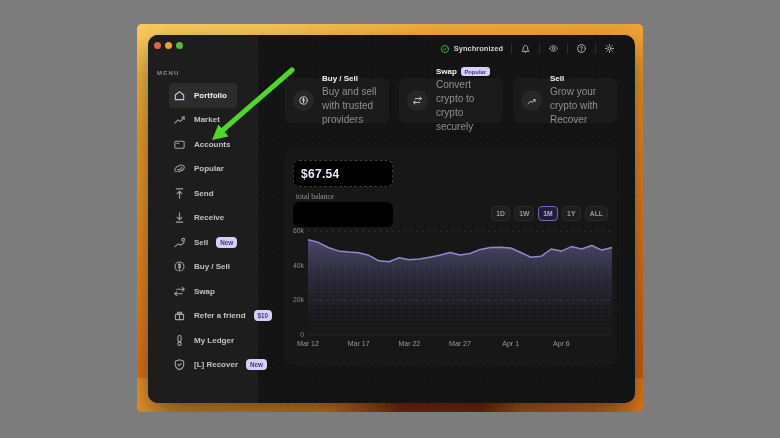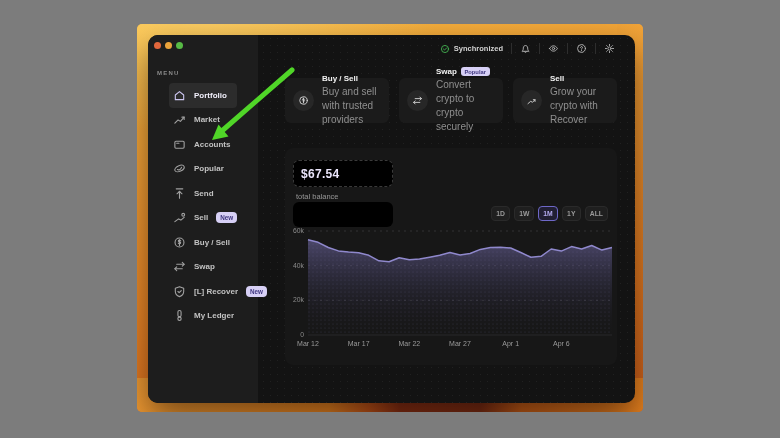--- a/index.html
+++ b/index.html
@@ -62,21 +62,21 @@
   .qtitle { font-size:8px; font-weight:bold; color:#f2f2f2; }
   .qbadge { background:#d7d0f6; color:#3f3680; font-size:5.8px; font-weight:bold; padding:1.5px 3.5px; border-radius:3px; }
   .qdesc { font-size:10px; color:#8f8f8f; line-height:1.4; }
 
   
   .chart-card { position:absolute; left:27px; top:113px; width:332px; height:217px;
     background:#171717; border-radius:8px; }
   .balance-box { position:absolute; left:8px; top:12px; width:100px; height:27px; background:#000;
     border:1px dashed #3a3a3a; border-radius:6px; display:flex; align-items:center; padding-left:7px; }
   .balance { font-size:12px; font-weight:bold; color:#eae5fb; letter-spacing:.3px; }
-  .balance-caption { position:absolute; left:11px; top:44px; font-size:7.5px; color:#979797; }
+  .balance-caption { position:absolute; left:11px; top:44px; font-size:7.5px; color:#979797;font-family:Liberation Serif, serif; }
   .redacted-box { position:absolute; left:8px; top:54px; width:100px; height:25px; background:#000; border-radius:6px; }
   .ranges { position:absolute; right:9px; top:58px; display:flex; gap:4px; }
   .rbtn { min-width:19px; height:15px; padding:0 4px; background:#1f1f1f; border:1px solid #2a2a2a;
     border-radius:4px; color:#9a9a9a; font-size:6.8px; font-weight:bold;
     display:flex; align-items:center; justify-content:center; }
   .rbtn.selected { border-color:#6e68c8; color:#b3abef; background:#211f33; }
 
   
   .plot { position:absolute; left:23px; top:79px; width:304px; height:108px; }
   .plot svg { position:absolute; left:0; top:0; overflow:visible; }
@@ -149,20 +149,30 @@
                 <path d="M3.5 2 H10.5"></path>
                 <path d="M7 4.6 V12"></path>
                 <path d="M4.3 7.3 L7 4.6 L9.7 7.3"></path>
               </svg>
             </span>
           <span class="slabel">Send</span>
         </div>
         <div class="side-item">
           <span class="sicon">
               <svg viewBox="0 0 14 14">
+                <path d="M3.5 12 H10.5"></path>
+                <path d="M7 2 V9.4"></path>
+                <path d="M4.3 6.7 L7 9.4 L9.7 6.7"></path>
+              </svg>
+            </span>
+          <span class="slabel">Receive</span>
+        </div>
+        <div class="side-item">
+          <span class="sicon">
+              <svg viewBox="0 0 14 14">
                 <path d="M2 11.5 L6 8.5 L8.5 9.8 L12 6.9"></path>
                 <circle cx="11" cy="4" r="1.5"></circle>
               </svg>
             </span>
           <span class="slabel">Sell</span>
           <span class="badge">New</span>
         </div>
         <div class="side-item">
           <span class="sicon">
               <svg viewBox="0 0 14 14">
@@ -180,35 +190,46 @@
                 <path d="M12 4.6 H4"></path>
                 <path d="M4 7.4 L2 9.4 L4 11.4"></path>
                 <path d="M2 9.4 H10"></path>
               </svg>
             </span>
           <span class="slabel">Swap</span>
         </div>
         <div class="side-item">
           <span class="sicon">
               <svg viewBox="0 0 14 14">
+                <rect x="2.6" y="5.8" width="8.8" height="5.7" rx="0.8"></rect>
+                <path d="M7 5.8 V11.5"></path>
+                <path d="M7 5.8 C5.2 5.8 4.2 4.7 4.8 3.8 C5.4 2.9 7 3.4 7 5.8 C9 5.8 9.9 4.7 9.3 3.8 C8.7 2.9 7 3.4 7 5.8 Z"></path>
+              </svg>
+            </span>
+          <span class="slabel">Refer a friend</span>
+          <span class="badge">$10</span>
+        </div>
+        <div class="side-item">
+          <span class="sicon">
+              <svg viewBox="0 0 14 14">
+                <rect x="5.3" y="1.6" width="3.4" height="6.6" rx="1.6"></rect>
+                <circle cx="7" cy="10.6" r="1.8"></circle>
+              </svg>
+            </span>
+          <span class="slabel">My Ledger</span>
+        </div>
+        <div class="side-item">
+          <span class="sicon">
+              <svg viewBox="0 0 14 14">
                 <path d="M7 1.8 L11.5 3.6 V7 C11.5 9.8 9.6 11.6 7 12.5 C4.4 11.6 2.5 9.8 2.5 7 V3.6 Z"></path>
                 <path d="M5.3 7 L6.6 8.3 L8.9 6"></path>
               </svg>
             </span>
           <span class="slabel">[L] Recover</span>
           <span class="badge">New</span>
-        </div>
-        <div class="side-item">
-          <span class="sicon">
-              <svg viewBox="0 0 14 14">
-                <rect x="5.3" y="1.6" width="3.4" height="6.6" rx="1.6"></rect>
-                <circle cx="7" cy="10.6" r="1.8"></circle>
-              </svg>
-            </span>
-          <span class="slabel">My Ledger</span>
         </div>
       </div>
 
       <div class="main">
 
         <div class="topbar">
           <div class="sync">
             <svg viewBox="0 0 14 14">
                 <circle cx="7" cy="7" r="5"></circle>
                 <path d="M4.8 7 L6.3 8.5 L9.3 5.5"></path>

